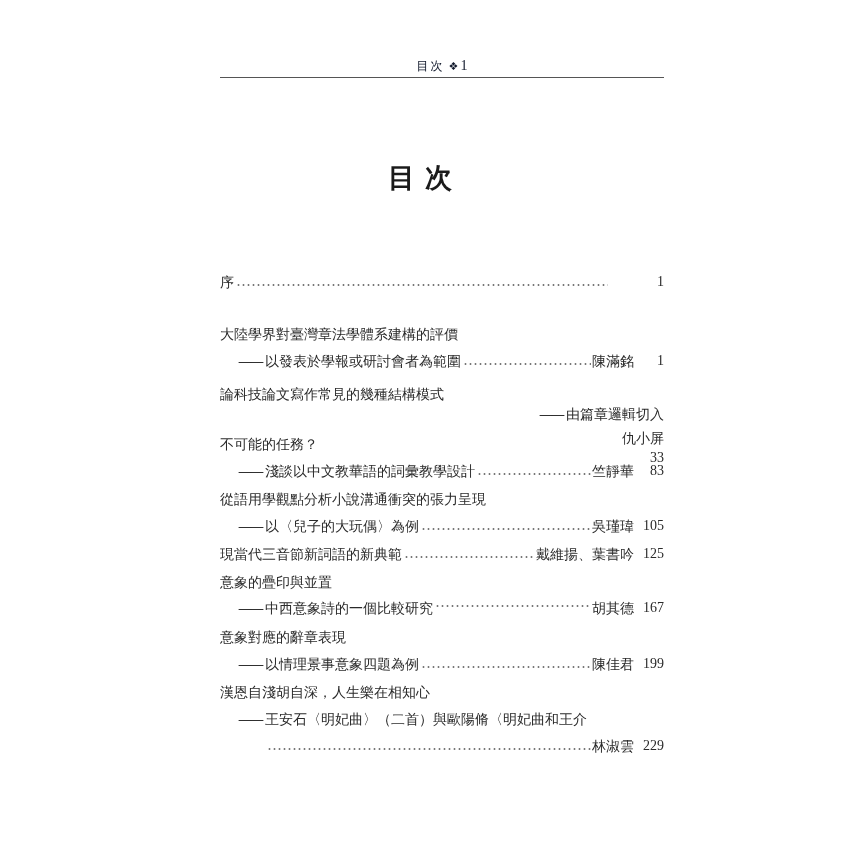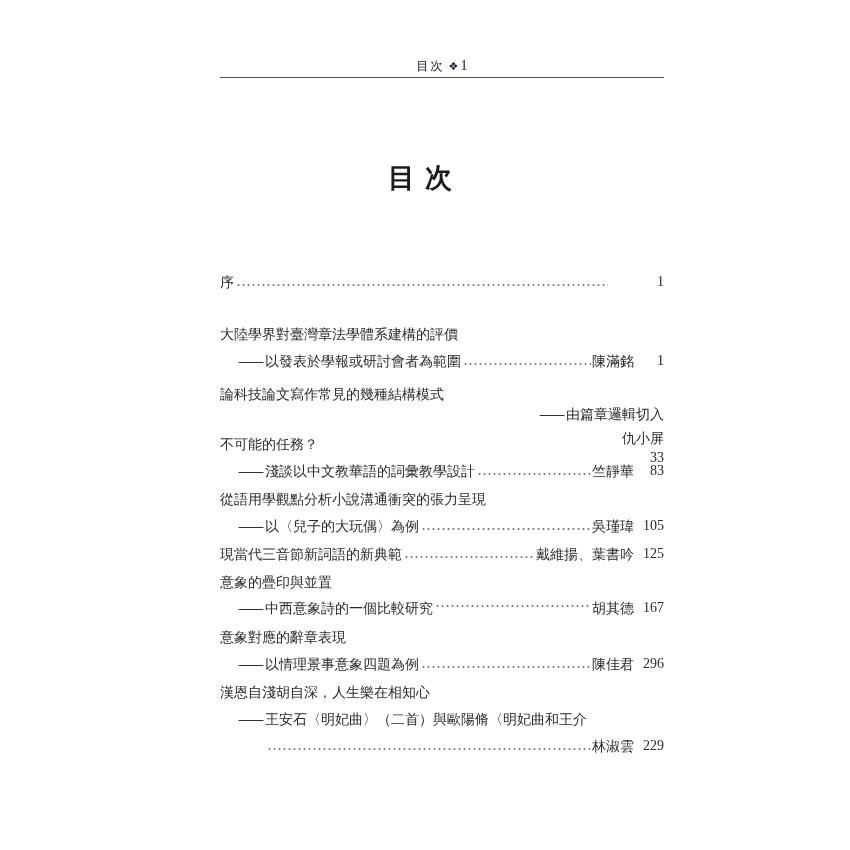--- a/index.html
+++ b/index.html
@@ -118,21 +118,21 @@
     <span class="page">167</span>
   </div>
 
   <div class="line" style="top:355px;">
     <span class="txt">意象對應的辭章表現</span>
   </div>
   <div class="line indent" style="top:382px;">
     <span class="txt"><span class="dash">——</span><span>以情理景事意象四題為例</span></span>
     <span class="dots"></span>
     <span class="author">陳佳君</span>
-    <span class="page">296</span>
+    <span class="page">199</span>
   </div>
 
   <div class="line" style="top:410px;">
     <span class="txt">漢恩自淺胡自深，人生樂在相知心</span>
   </div>
   <div class="line indent" style="top:437px;text-align:right;">
     <span class="txt"><span class="dash">——</span><span>王安石〈明妃曲〉（二首）與歐陽脩〈明妃曲和王介</span></span>
   </div>
   <div class="line indent2" style="top:464px;">
     <span class="dots"></span>

